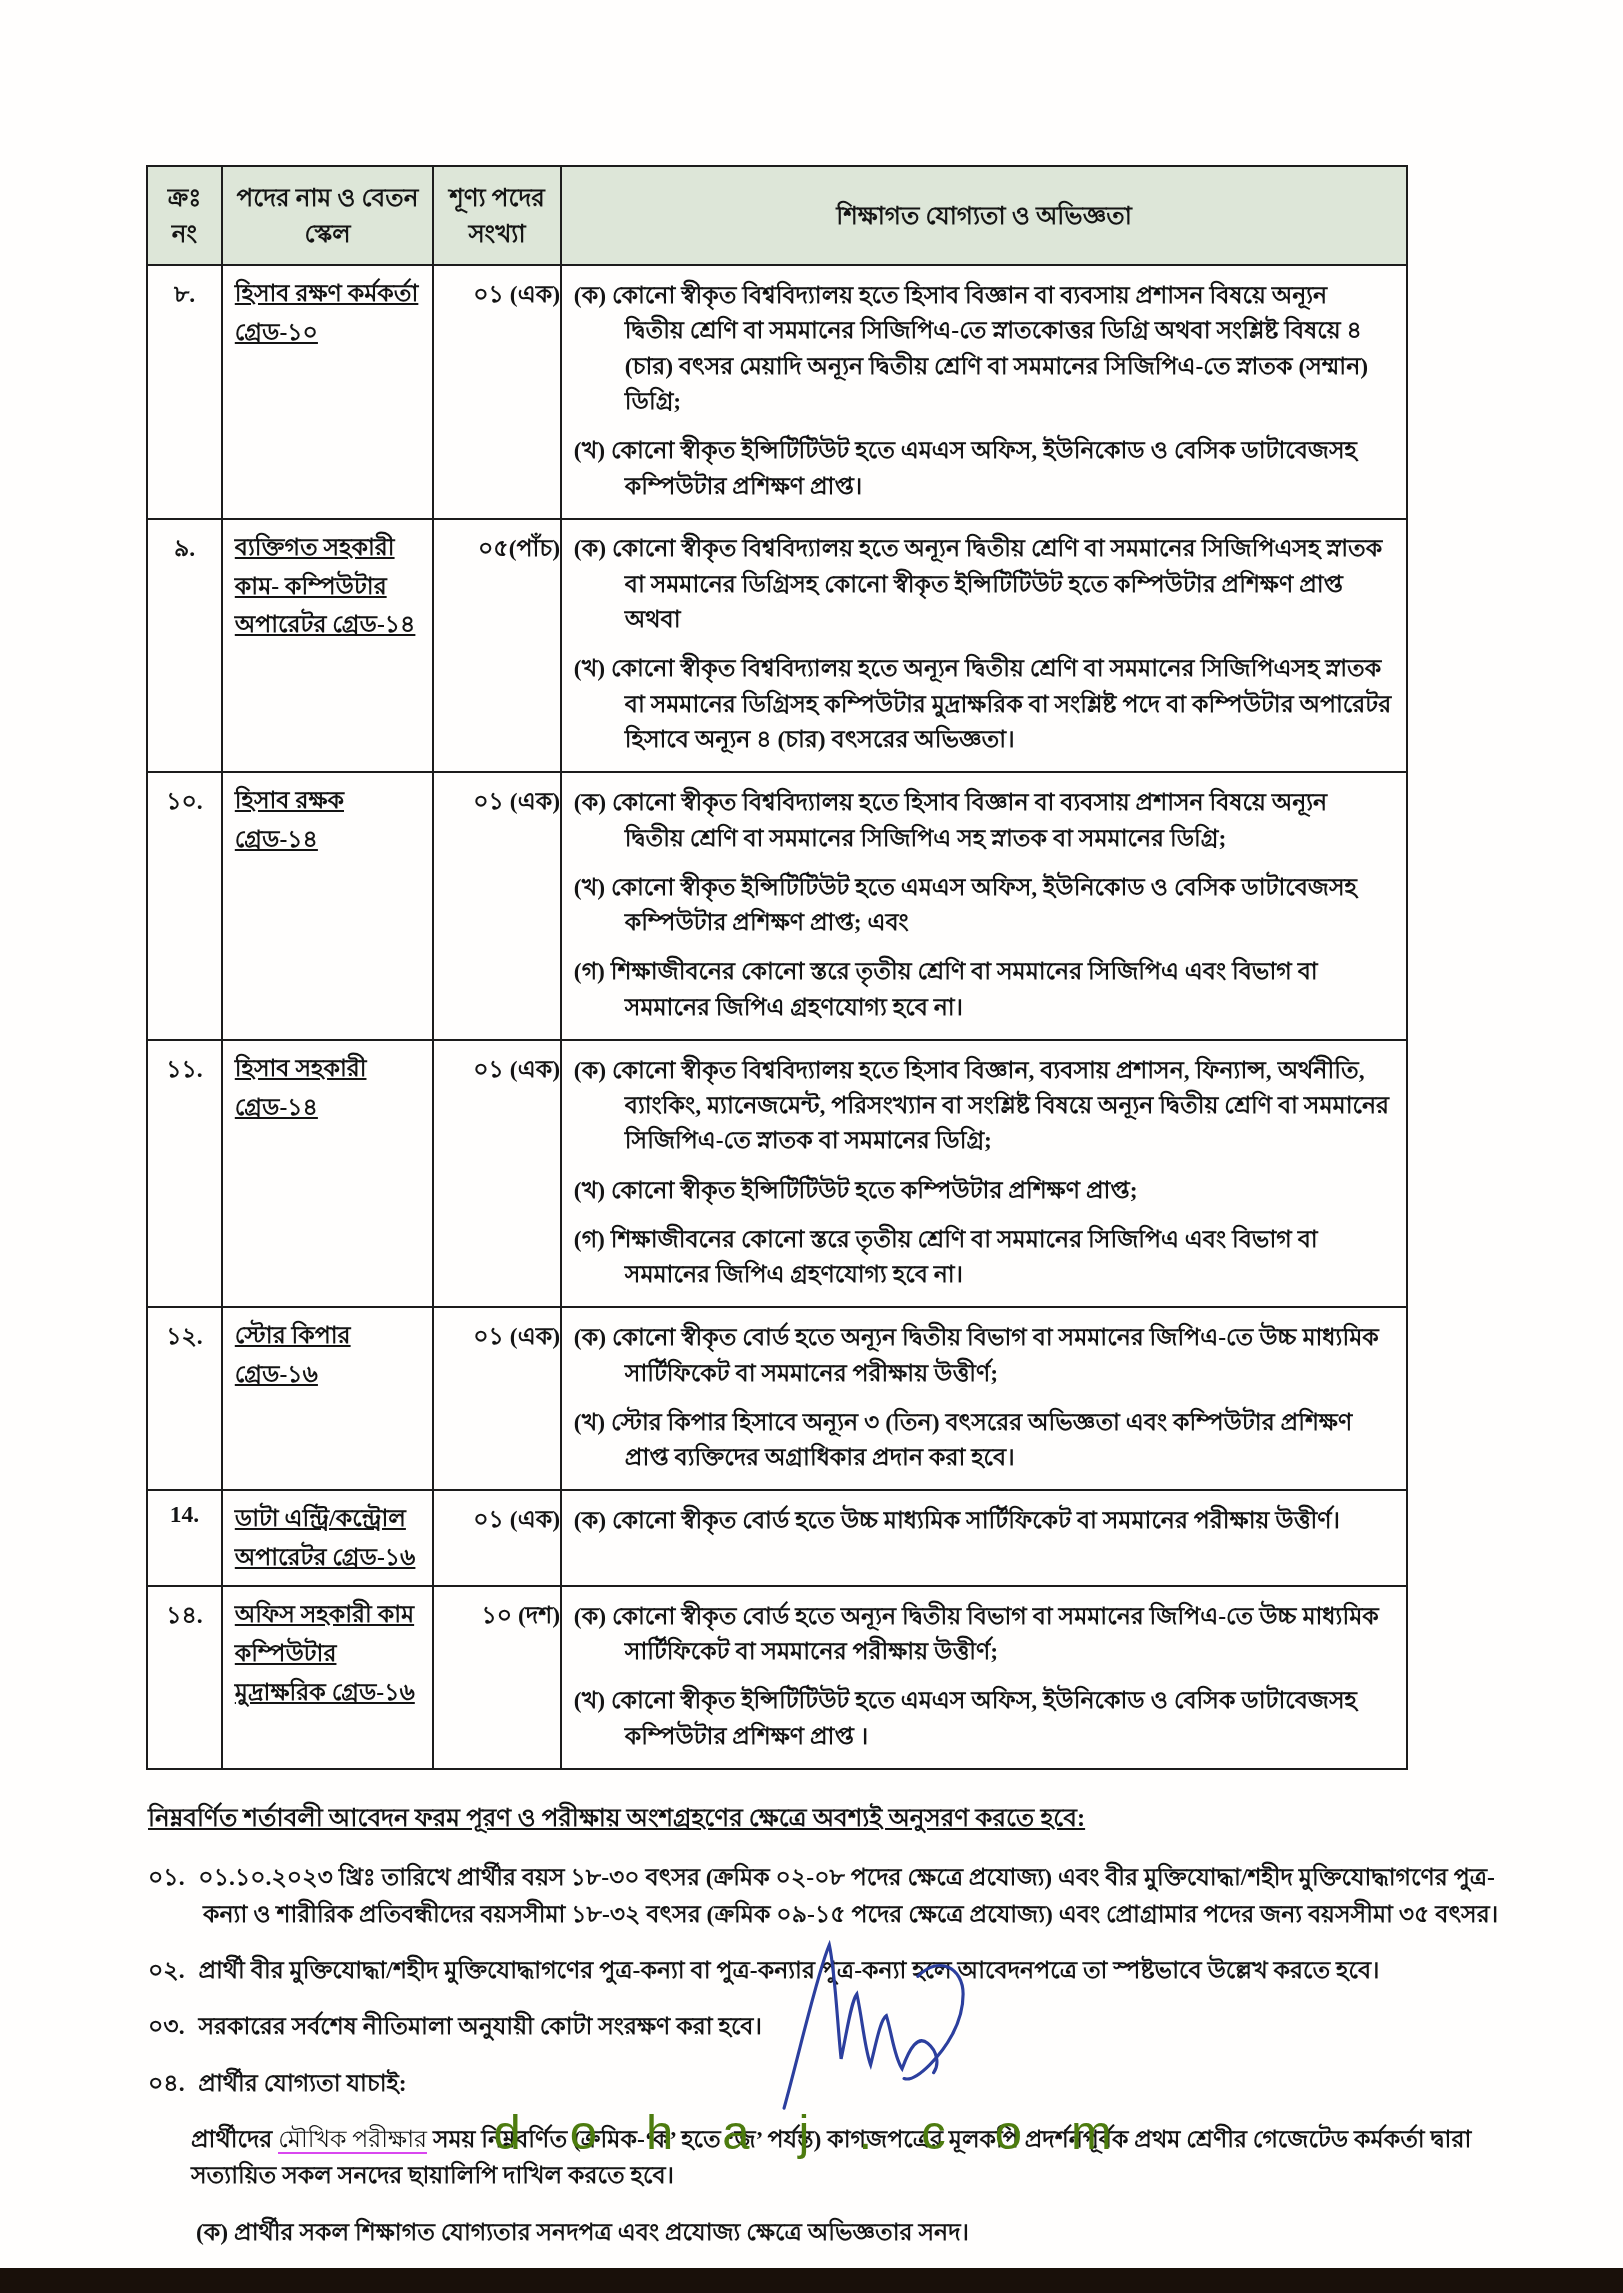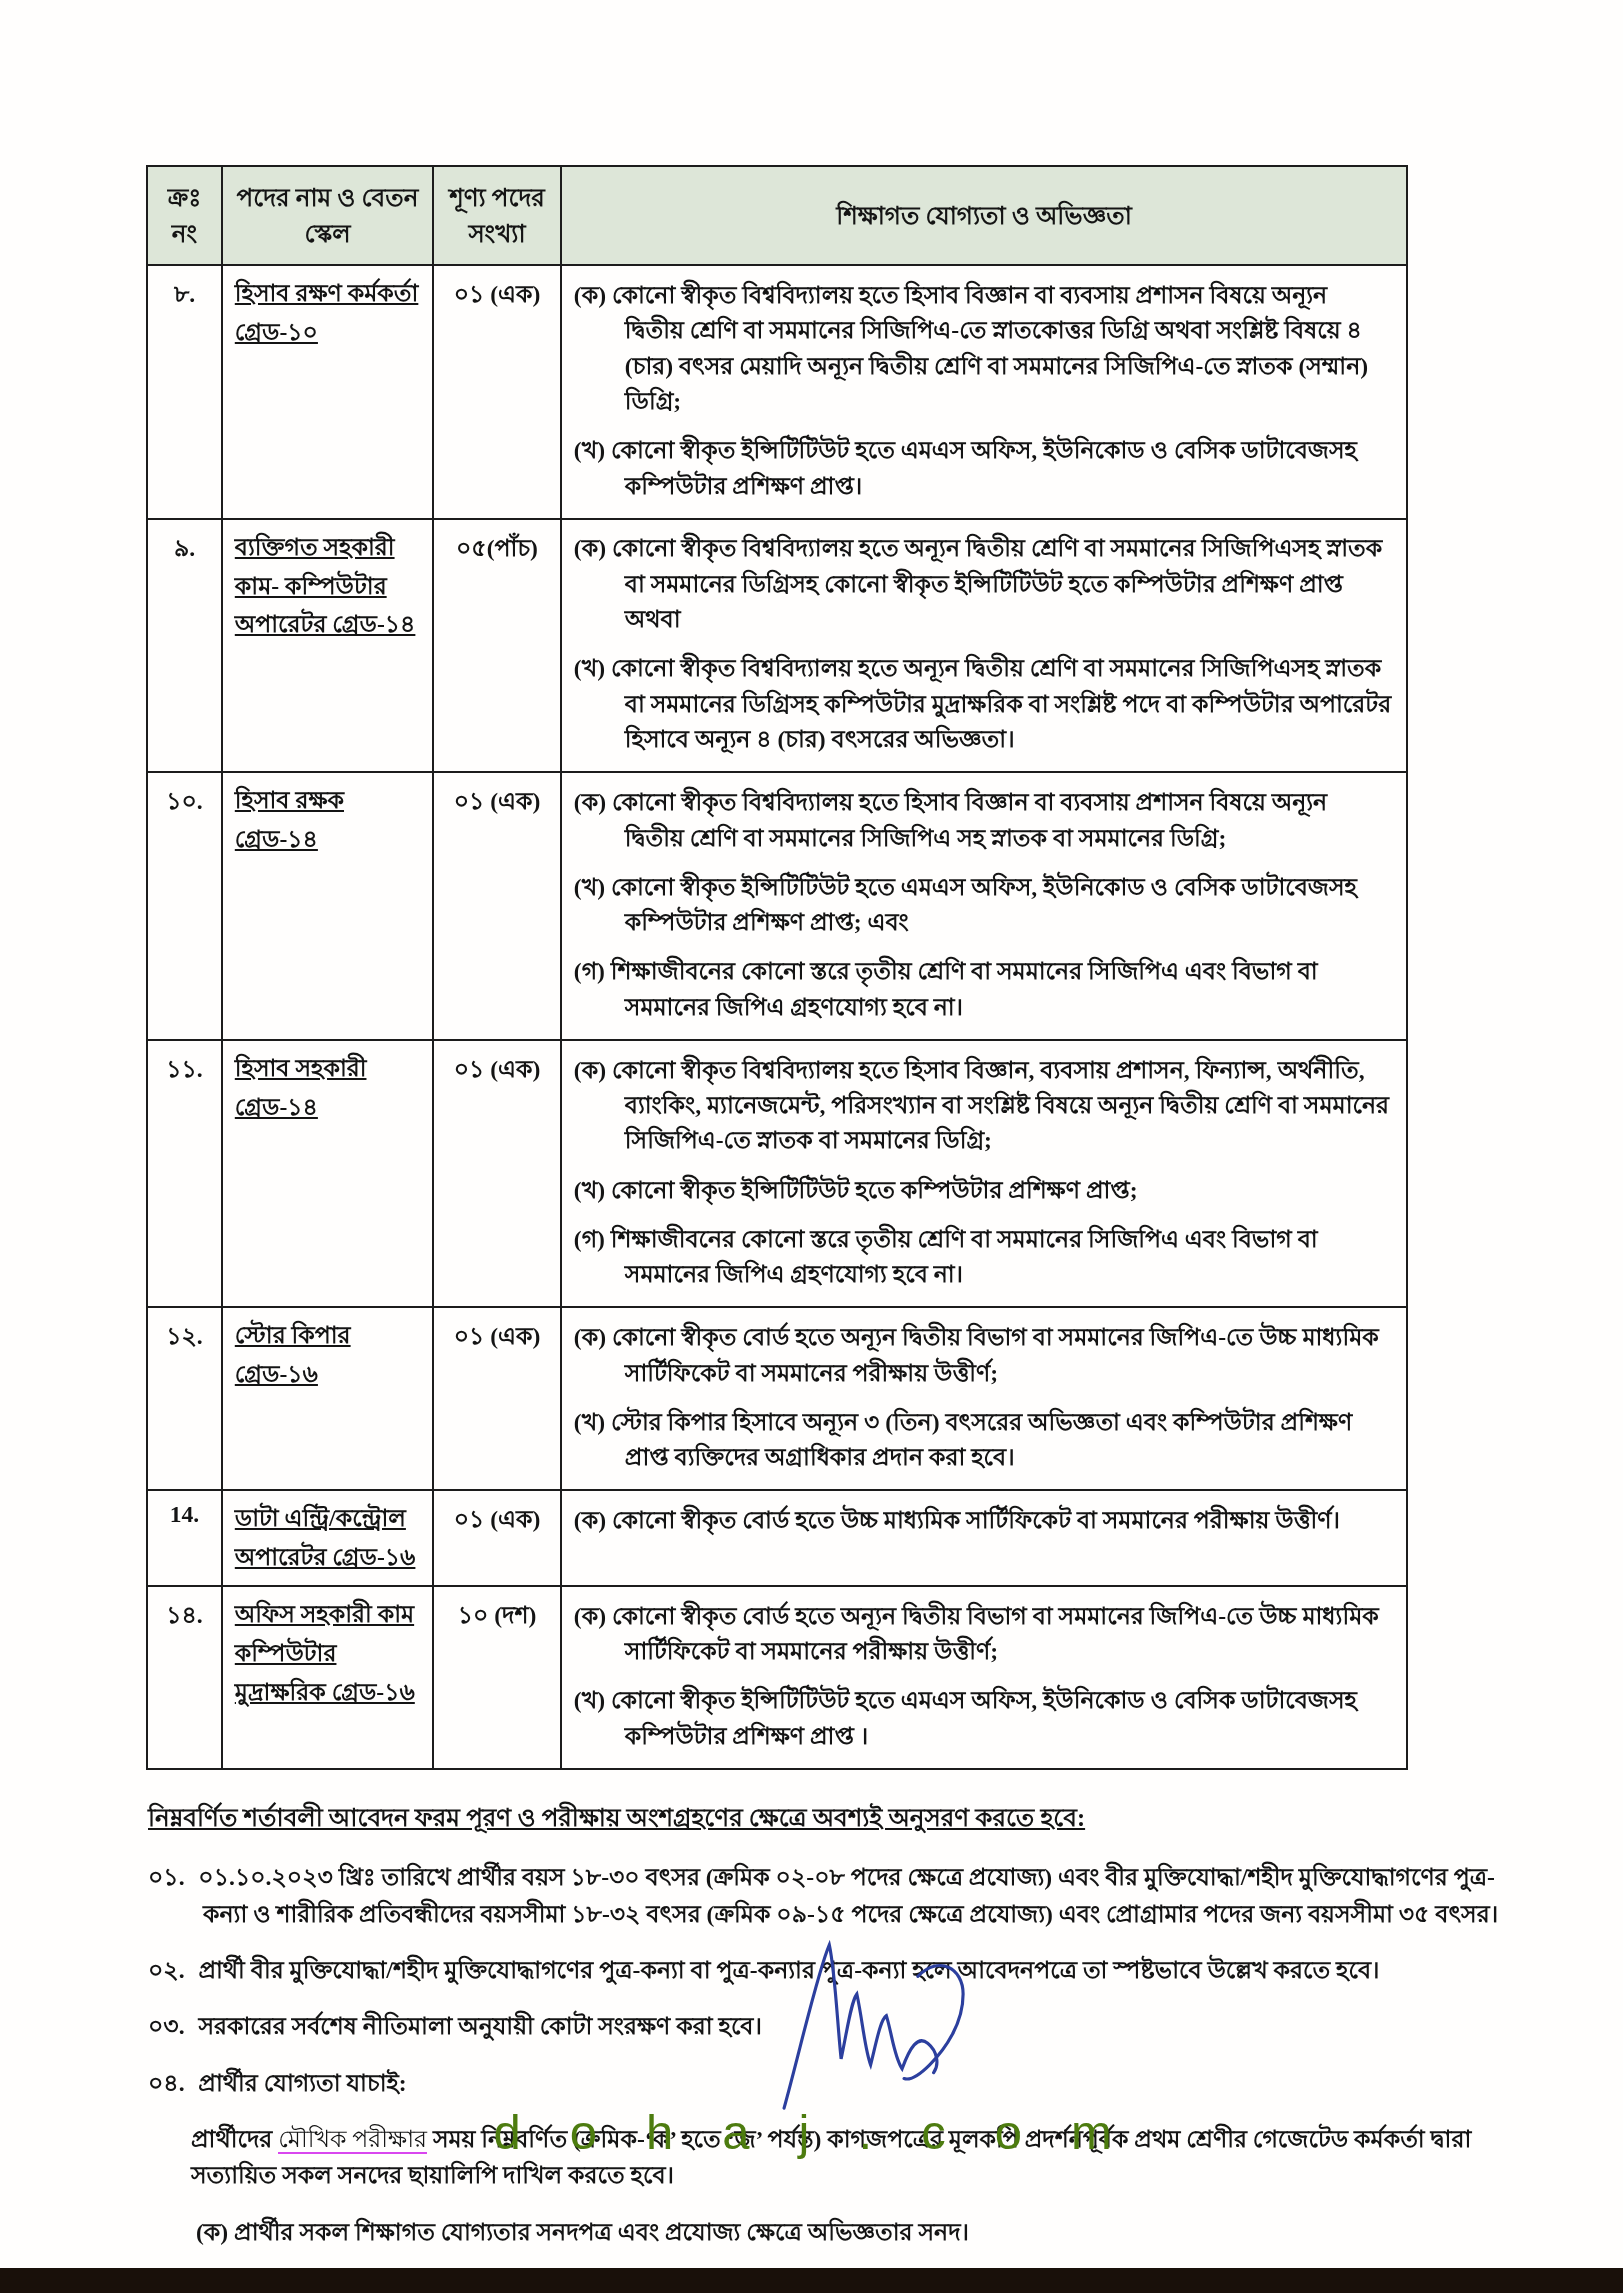--- a/index.html
+++ b/index.html
@@ -34,21 +34,21 @@
   .col-vac    { width:128px; }
   td.serial-cell {
     text-align:center; vertical-align:top;
     font-size:23.6px; font-weight:bold; padding-top:9.9px;
   }
   td.post-cell {
     vertical-align:top; font-size:23.6px; font-weight:bold;
     padding:7.9px 7.9px 7.9px 11.8px; line-height:1.65;text-decoration:underline;
   }
   td.vac-cell {
-    text-align:center; vertical-align:top;
+    text-align:right; vertical-align:top;
     font-size:23.6px; font-weight:bold; padding-top:9.9px;
   }
   td.qual-cell {
     vertical-align:top; font-size:23.6px;
     padding:7.9px 13.8px 9.9px 11.8px; line-height:1.5;margin-left:46px;
   }
   td.qual-cell .qual-par {
     padding-left:51px; text-indent:-51px;
     margin:3.9px 0 13.8px 0; font-weight:bold;
   }

